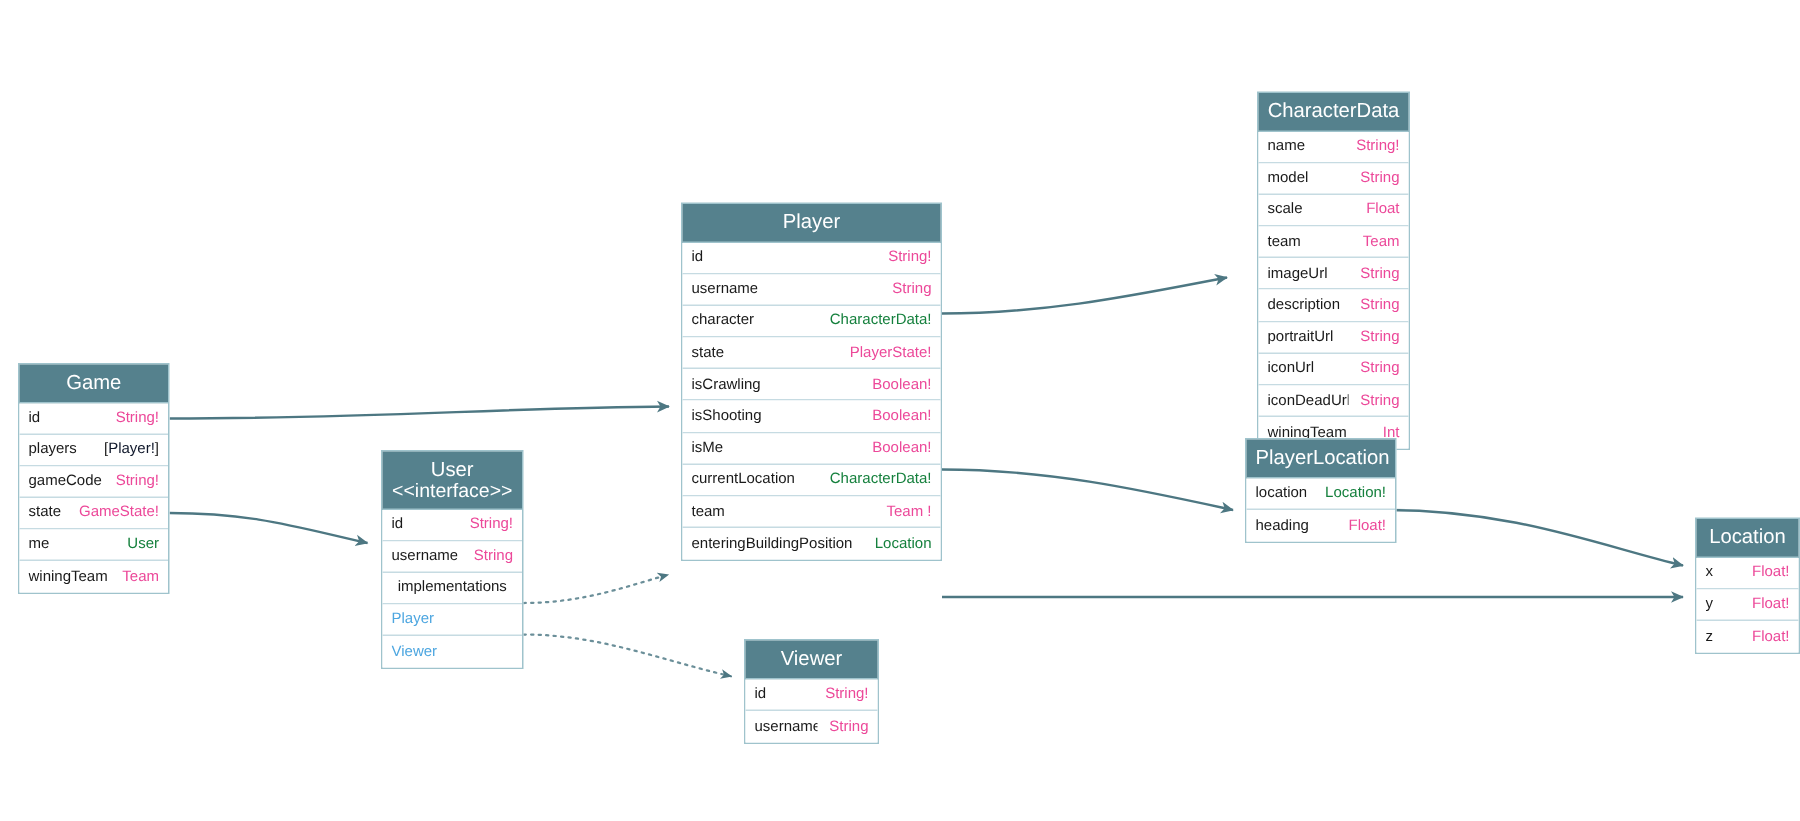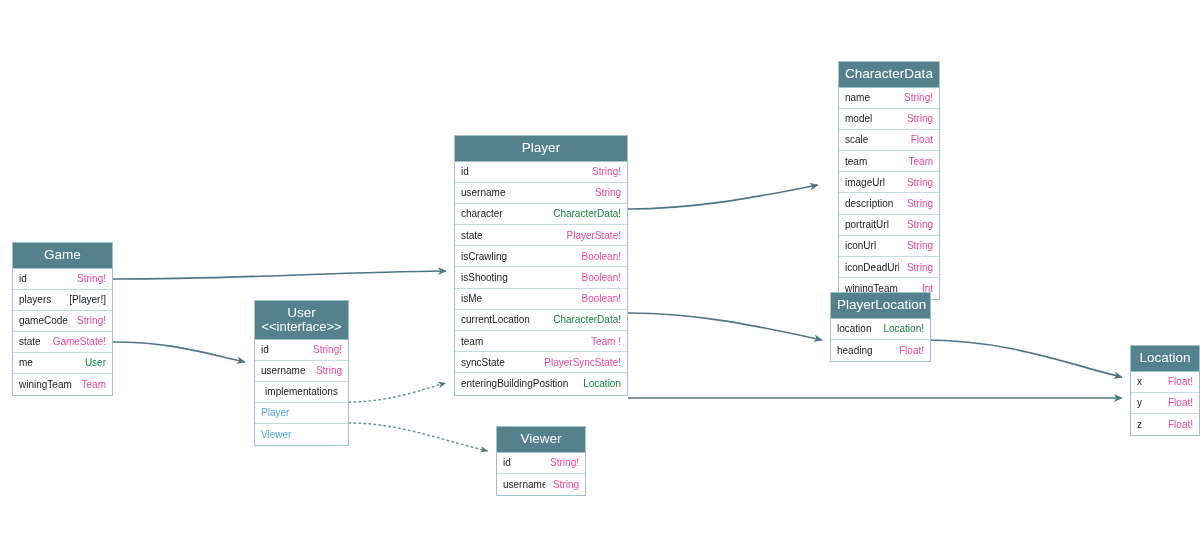--- a/index.html
+++ b/index.html
@@ -219,24 +219,20 @@
     </div>
     <div class="row">
       <span class="fname">currentLocation</span>
       <span class="ftype type-ref">CharacterData!</span>
     </div>
     <div class="row">
       <span class="fname">team</span>
       <span class="ftype type-plain">Team !</span>
     </div>
     <div class="row">
-      <span class="fname">syncState</span>
-      <span class="ftype type-plain">PlayerSyncState!</span>
-    </div>
-    <div class="row">
       <span class="fname">enteringBuildingPosition</span>
       <span class="ftype type-ref">Location</span>
     </div>
   </div>
 
   <div class="entity" id="ent-characterdata">
     <div class="entity-header">CharacterData</div>
     <div class="row">
       <span class="fname">name</span>
       <span class="ftype type-plain">String!</span>

